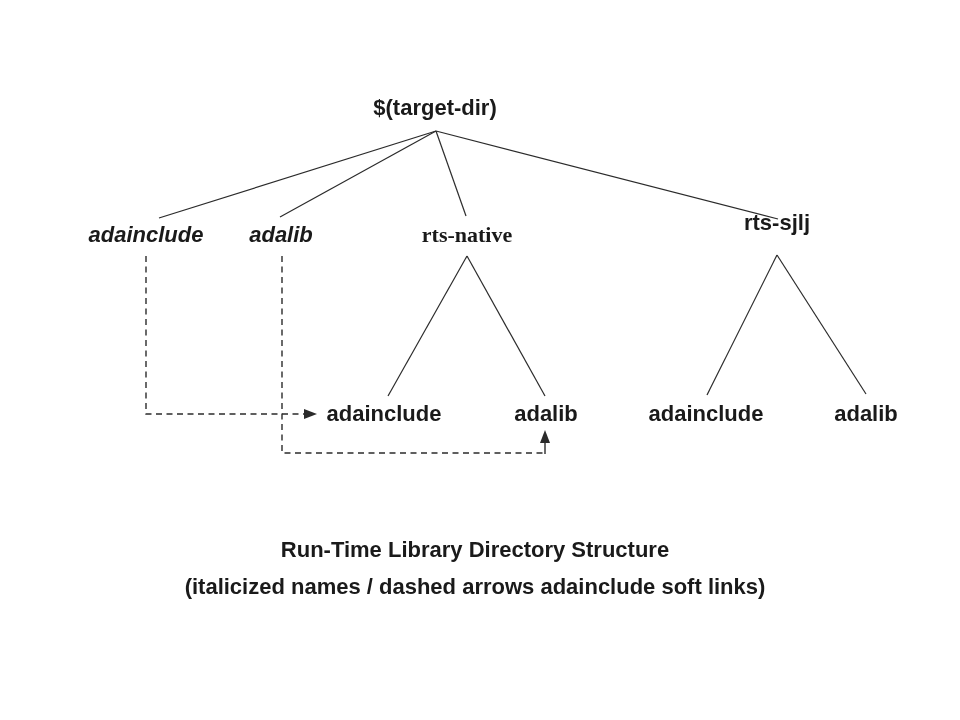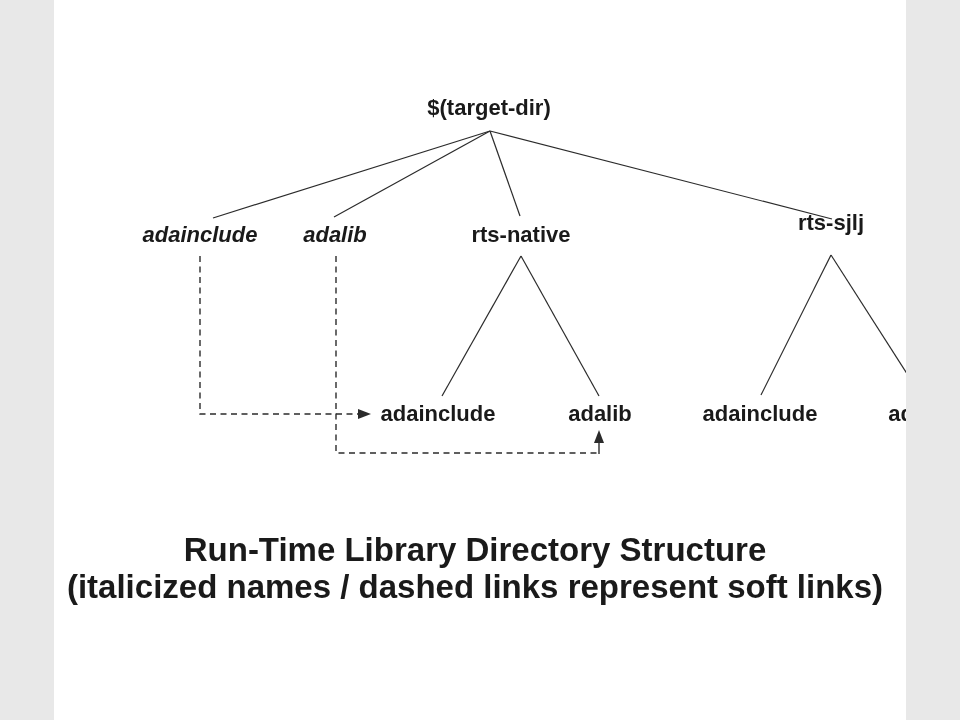--- a/index.html
+++ b/index.html
@@ -4,21 +4,21 @@
 <style>
   :root{
     --background:#ffffff;
     --text:#1a1a1a;
     --line:#2b2b2b;
   }
   html,body{margin:0;padding:0;}
   body{background:#e8e8e8;font-family:"Liberation Sans","DejaVu Sans",sans-serif;}
   .canvas{
     position:relative;
-    width:852px;height:720px;
+    width:960px;height:720px;
     background:var(--background);
     color:var(--text);
     overflow:hidden;
     margin:0 auto;
   }
   .edges{position:absolute;left:0;top:0;width:960px;height:720px;}
   .edge{stroke:var(--line);stroke-width:1.2;fill:none;}
   .dash{stroke:var(--line);stroke-width:1.4;fill:none;stroke-dasharray:6 4.5;}
   .solidthin{stroke:var(--line);stroke-width:1.4;fill:none;}
   .head{fill:var(--line);stroke:none;}
@@ -30,21 +30,21 @@
     white-space:nowrap;
     line-height:1.2;
   }
   .italic{font-style:italic;}
   .caption{
     position:absolute;
     left:0;right:10px;
     top:531px;
     text-align:center;
     font-weight:bold;
-    font-size:33px;
+    font-size:22px;
     line-height:37px;
   }
 </style>
 </head>
 <body>
 
 <div class="canvas">
 
   <svg class="edges" viewBox="0 0 960 720" aria-hidden="true">
     <g>
@@ -65,30 +65,30 @@
       <path class="head" d="M545,430 L540,443 L550,443 Z"></path>
     </g>
   </svg>
 
   <div class="node" style="left:435px;top:95px;">$(target-dir)</div>
 
   <div class="node italic" style="left:146px;top:222px;">adainclude</div>
 
   <div class="node italic" style="left:281px;top:222px;">adalib</div>
 
-  <div class="node" style="left:467px;top:222px;">rts-native</div>
+  <div class="node" style="left:467px;top:222px;font-family:Liberation Serif, serif;">rts-native</div>
 
   <div class="node" style="left:777px;top:210px;">rts-sjlj</div>
 
   <div class="node" style="left:384px;top:401px;">adainclude</div>
 
   <div class="node" style="left:546px;top:401px;">adalib</div>
 
   <div class="node" style="left:706px;top:401px;">adainclude</div>
 
   <div class="node" style="left:866px;top:401px;">adalib</div>
 
   <div class="caption">
     <div>Run-Time Library Directory Structure</div>
-    <div>(italicized names / dashed links represent soft links)</div>
+    <div>(italicized names / dashed arrows adainclude soft links)</div>
   </div>
 
 </div>
 
 </body></html>

